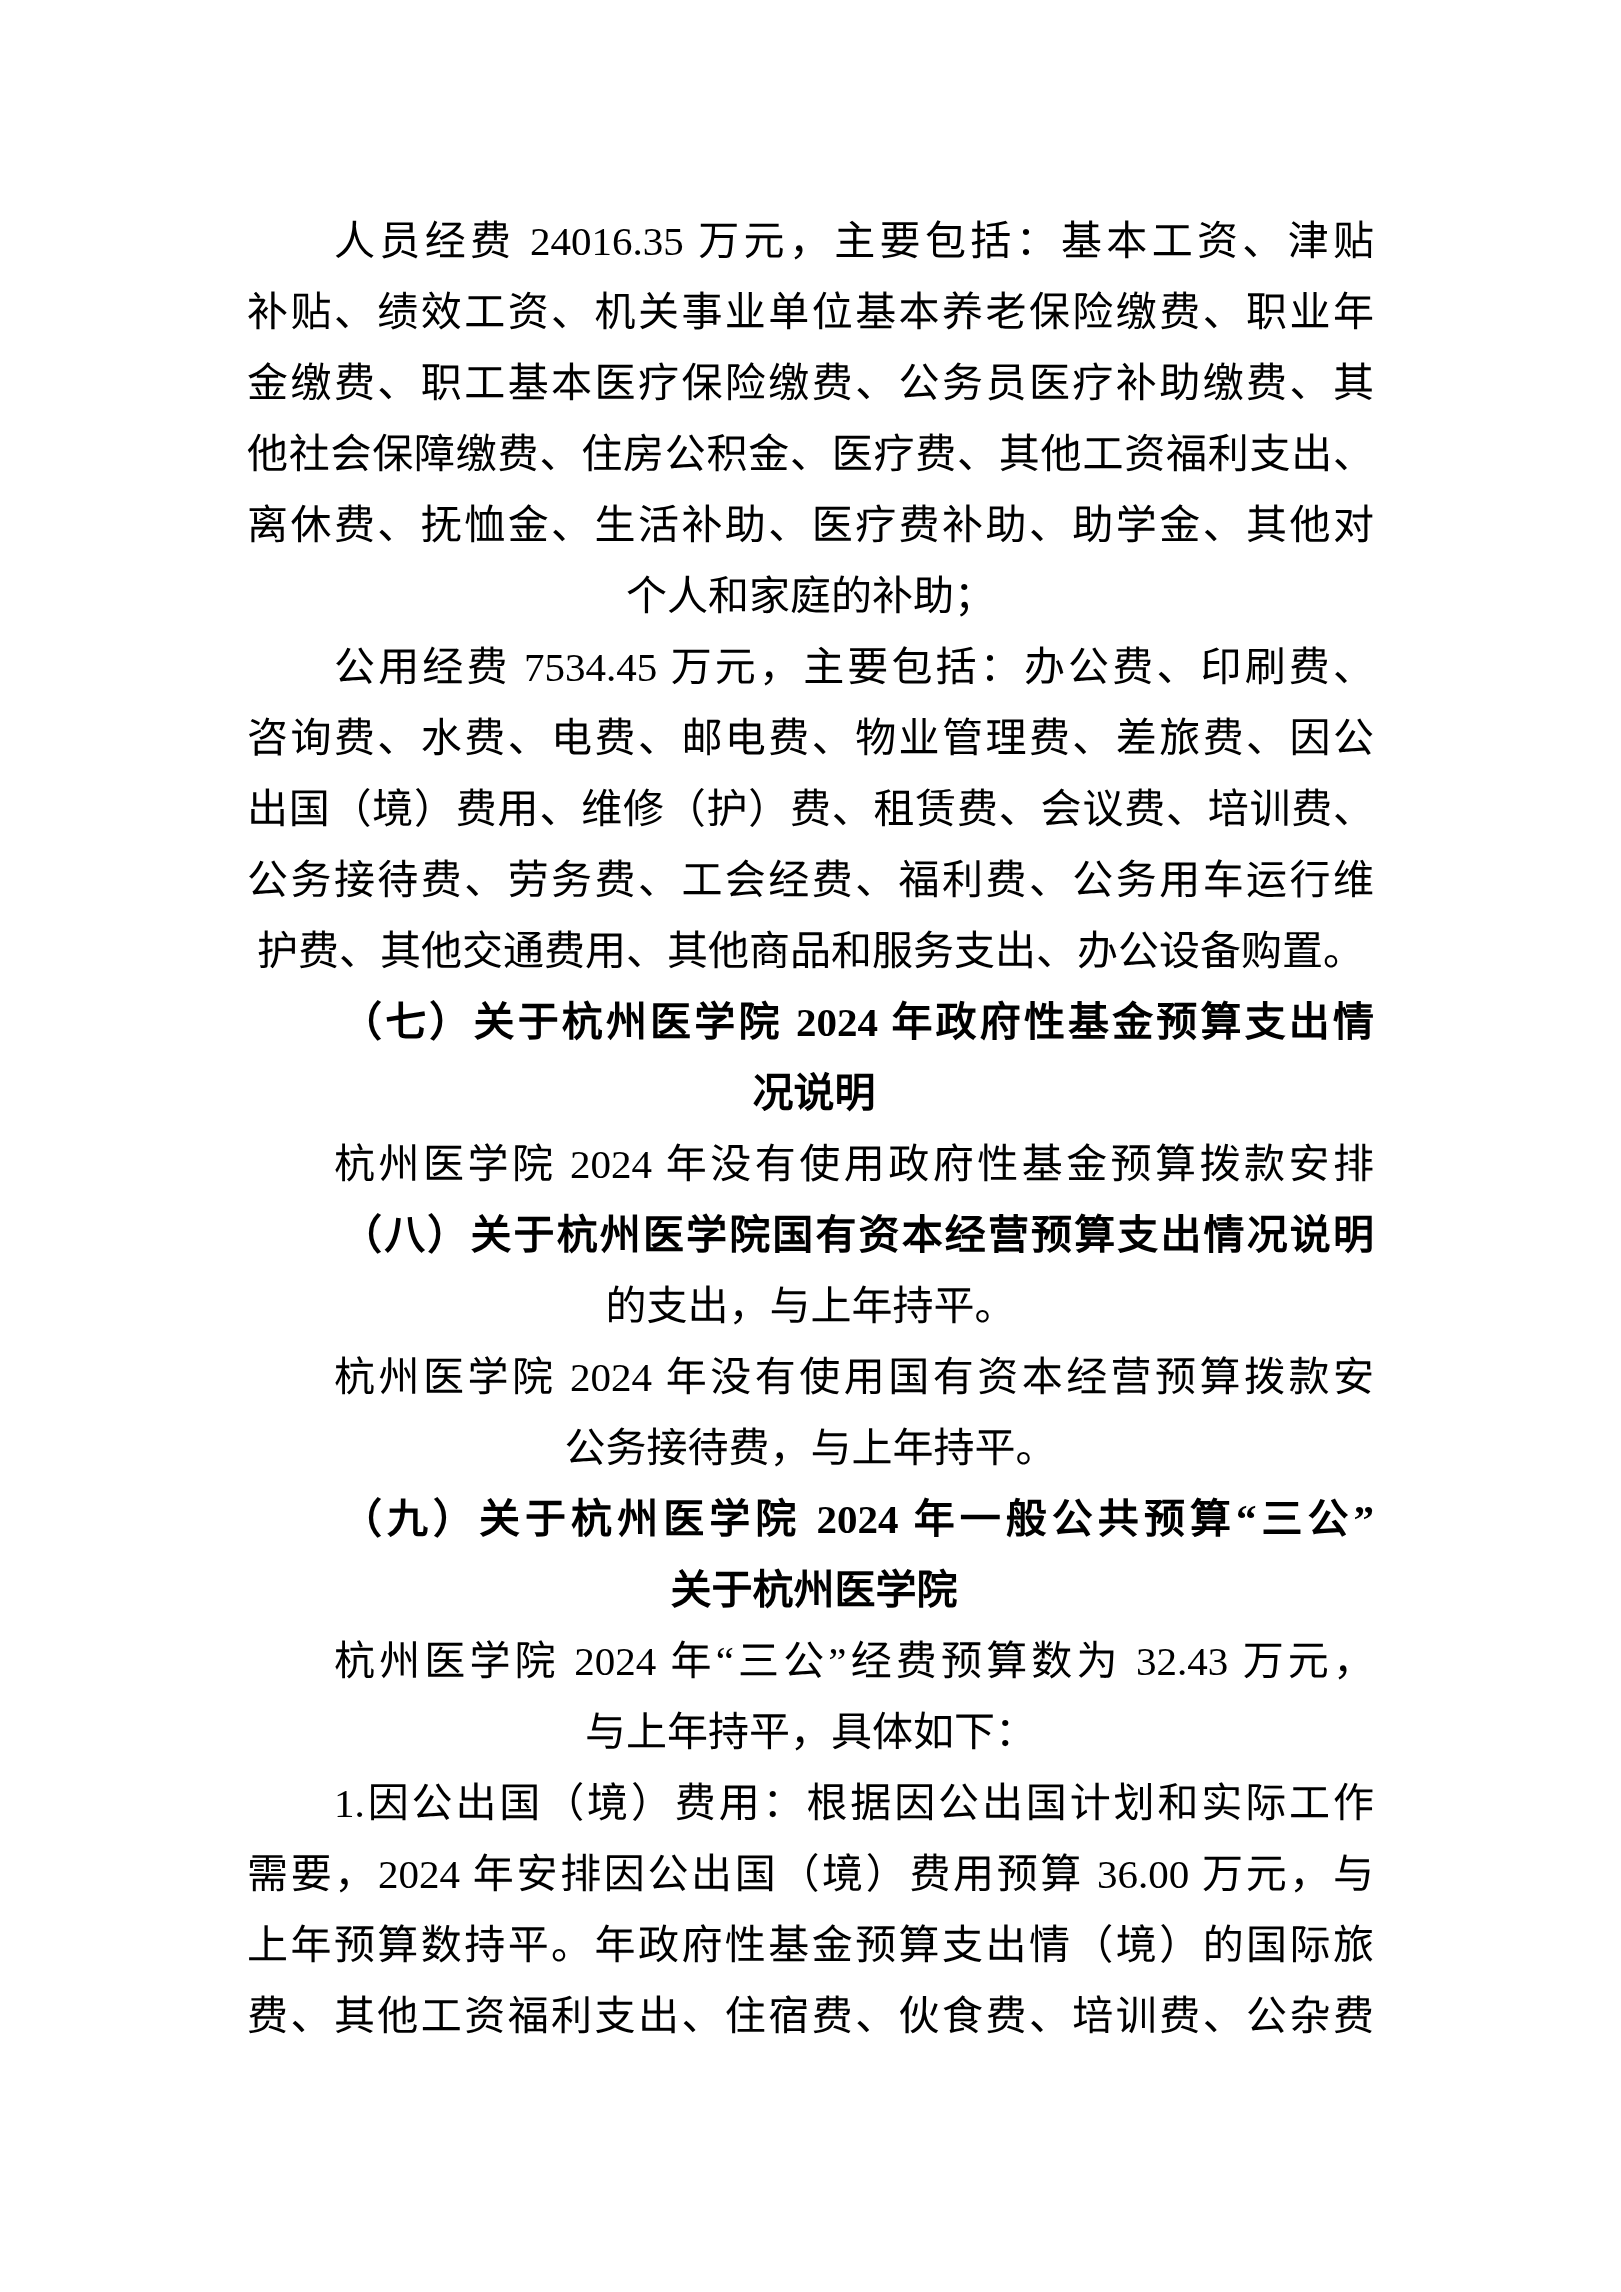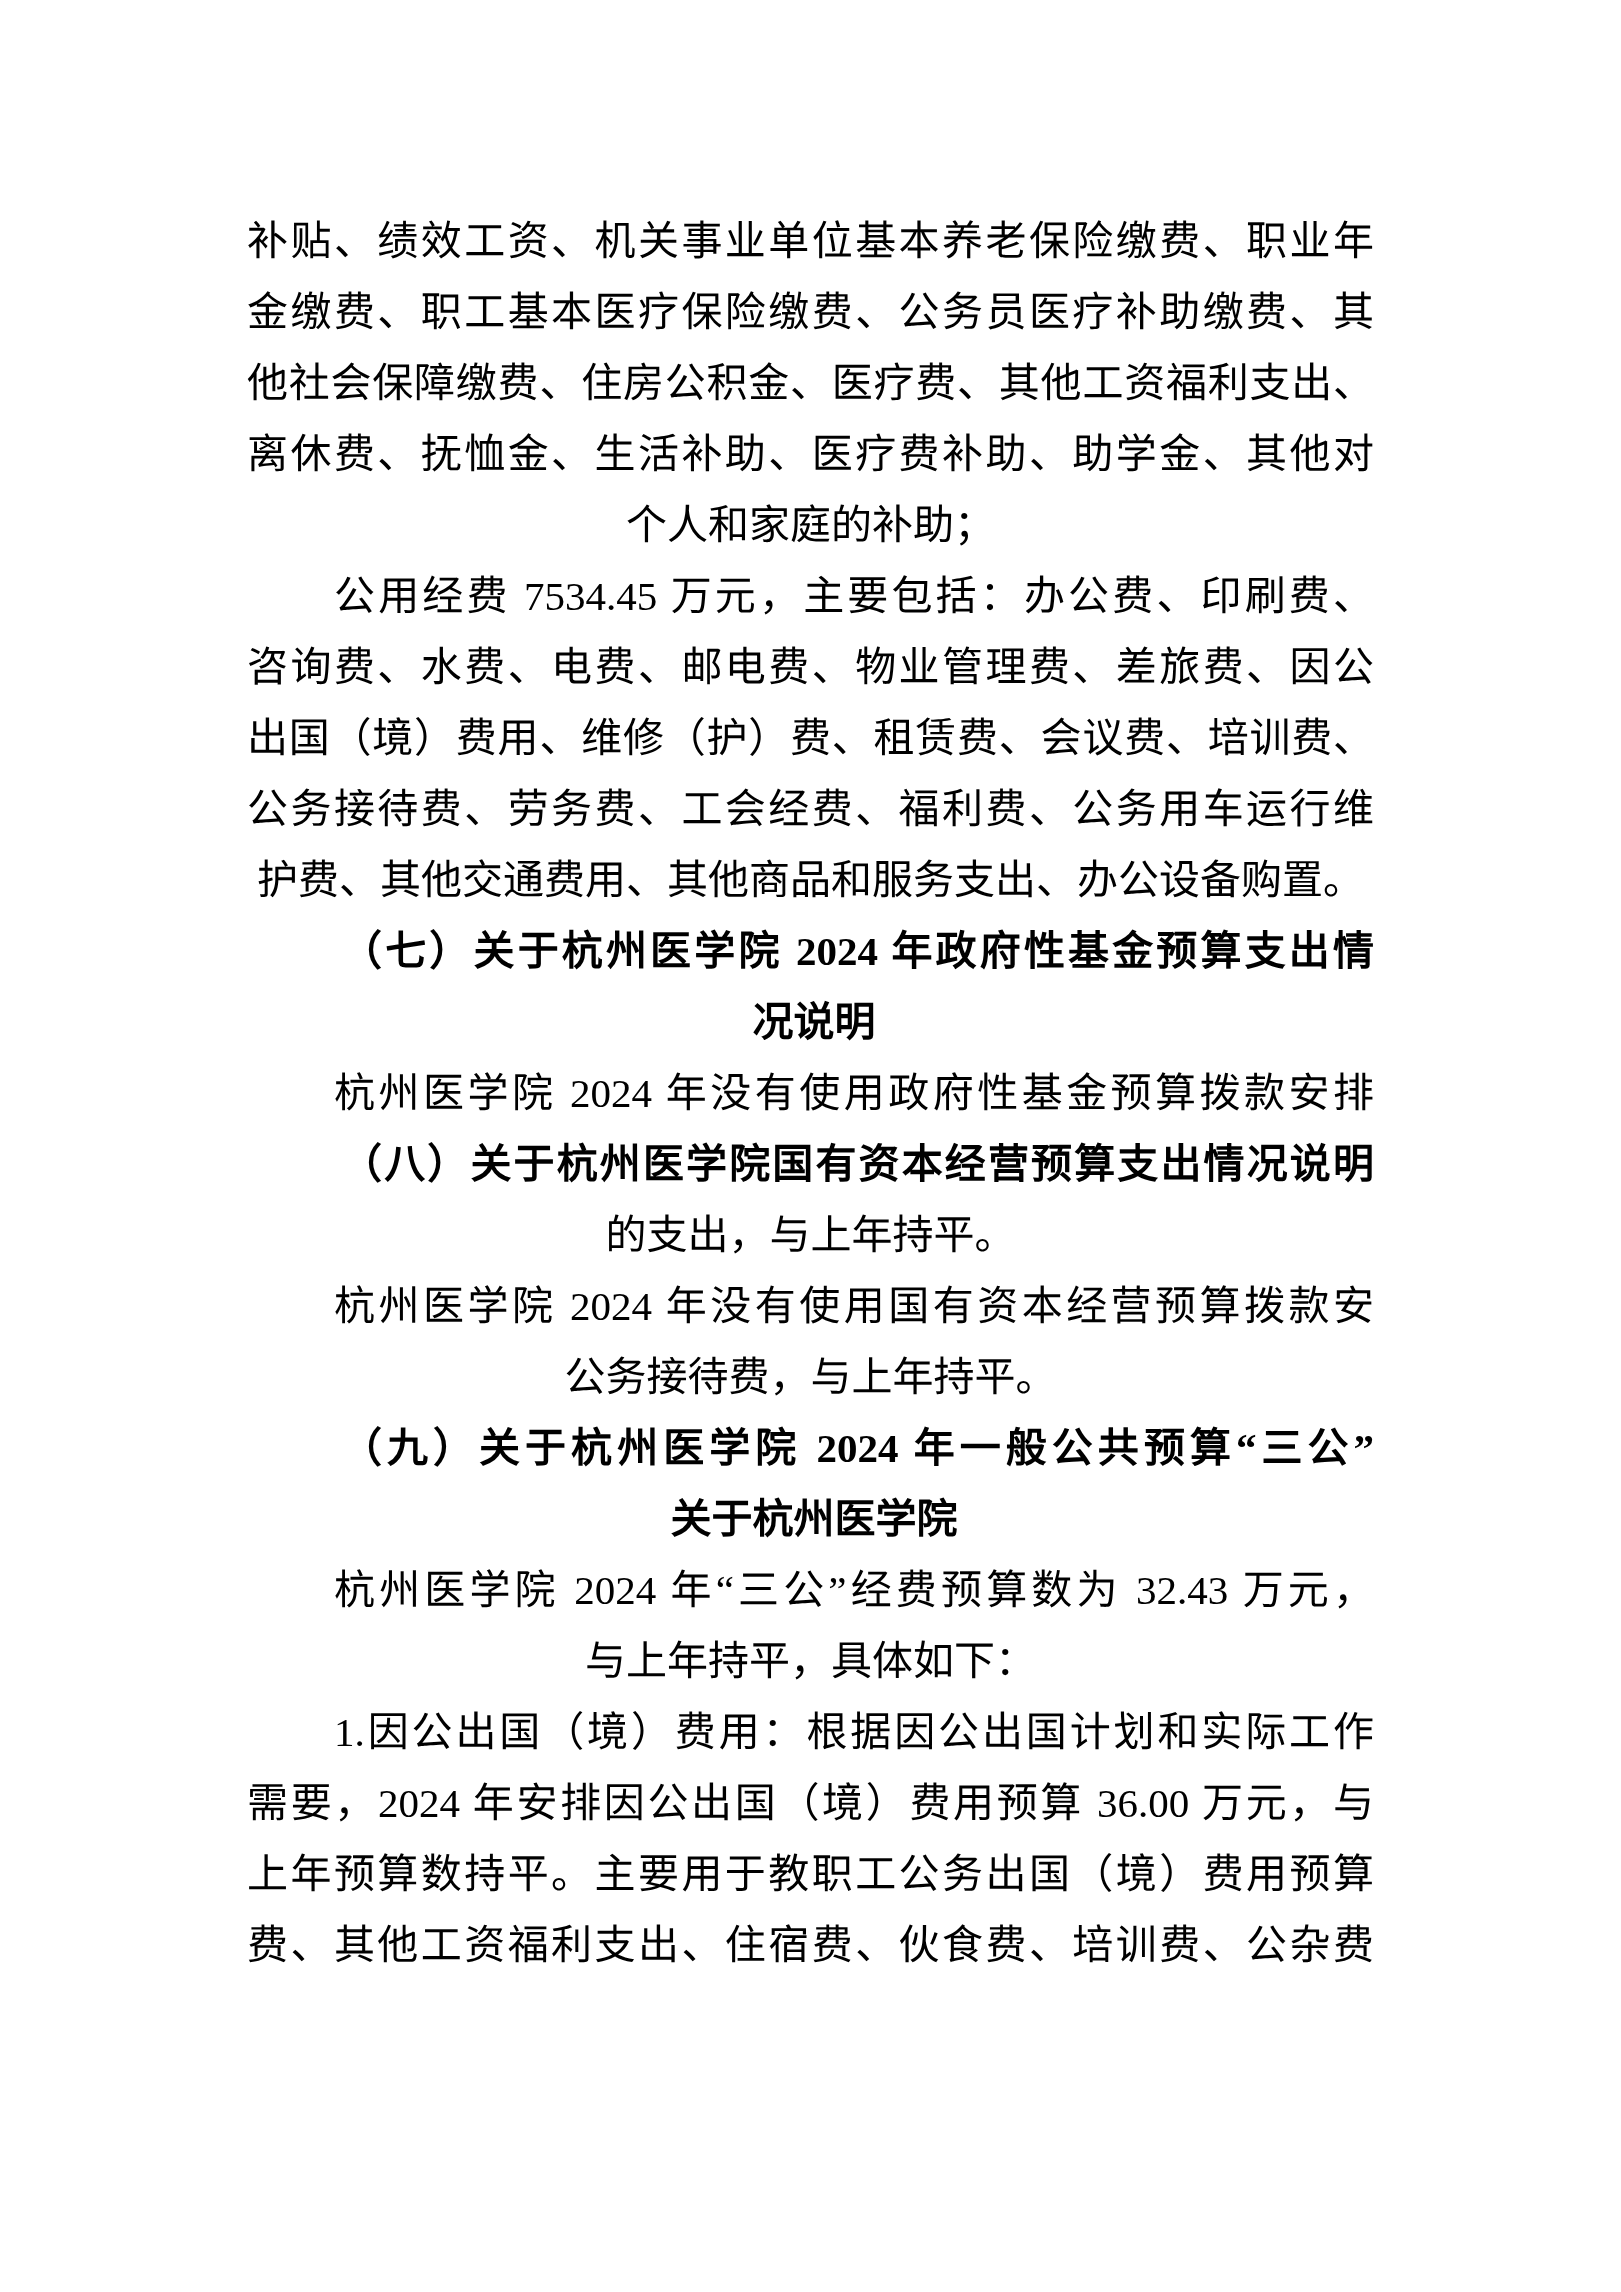--- a/index.html
+++ b/index.html
@@ -39,20 +39,21 @@
   .ln.b {
     font-weight: bold;
     margin-left: 7px;
   }
 </style>
 </head>
 <body>
 
 <div class="page">
   <div class="text-block">
+    <div class="ln ind j">人员经费 24016.35 万元，主要包括：基本工资、津贴</div>
     <div class="ln j">补贴、绩效工资、机关事业单位基本养老保险缴费、职业年</div>
     <div class="ln j">金缴费、职工基本医疗保险缴费、公务员医疗补助缴费、其</div>
     <div class="ln j">他社会保障缴费、住房公积金、医疗费、其他工资福利支出、</div>
     <div class="ln j">离休费、抚恤金、生活补助、医疗费补助、助学金、其他对</div>
     <div class="ln">个人和家庭的补助；</div>
     <div class="ln ind j">公用经费 7534.45 万元，主要包括：办公费、印刷费、</div>
     <div class="ln j">咨询费、水费、电费、邮电费、物业管理费、差旅费、因公</div>
     <div class="ln j">出国（境）费用、维修（护）费、租赁费、会议费、培训费、</div>
     <div class="ln j">公务接待费、劳务费、工会经费、福利费、公务用车运行维</div>
     <div class="ln">护费、其他交通费用、其他商品和服务支出、办公设备购置。</div>
@@ -62,17 +63,17 @@
     <div class="ln ind b j">（八）关于杭州医学院国有资本经营预算支出情况说明</div>
     <div class="ln">的支出，与上年持平。</div>
     <div class="ln ind j">杭州医学院 2024 年没有使用国有资本经营预算拨款安</div>
     <div class="ln">公务接待费，与上年持平。</div>
     <div class="ln ind b j">（九）关于杭州医学院 2024 年一般公共预算“三公”</div>
     <div class="ln b">关于杭州医学院</div>
     <div class="ln ind j">杭州医学院 2024 年“三公”经费预算数为 32.43 万元，</div>
     <div class="ln">与上年持平，具体如下：</div>
     <div class="ln ind j">1.因公出国（境）费用：根据因公出国计划和实际工作</div>
     <div class="ln j">需要，2024 年安排因公出国（境）费用预算 36.00 万元，与</div>
-    <div class="ln j">上年预算数持平。主要用于教职工公务出国（境）费用预算</div>
+    <div class="ln j">上年预算数持平。年政府性基金预算支出情（境）的国际旅</div>
     <div class="ln j">费、其他工资福利支出、住宿费、伙食费、培训费、公杂费</div>
   </div>
 </div>
 
 
 </body></html>

